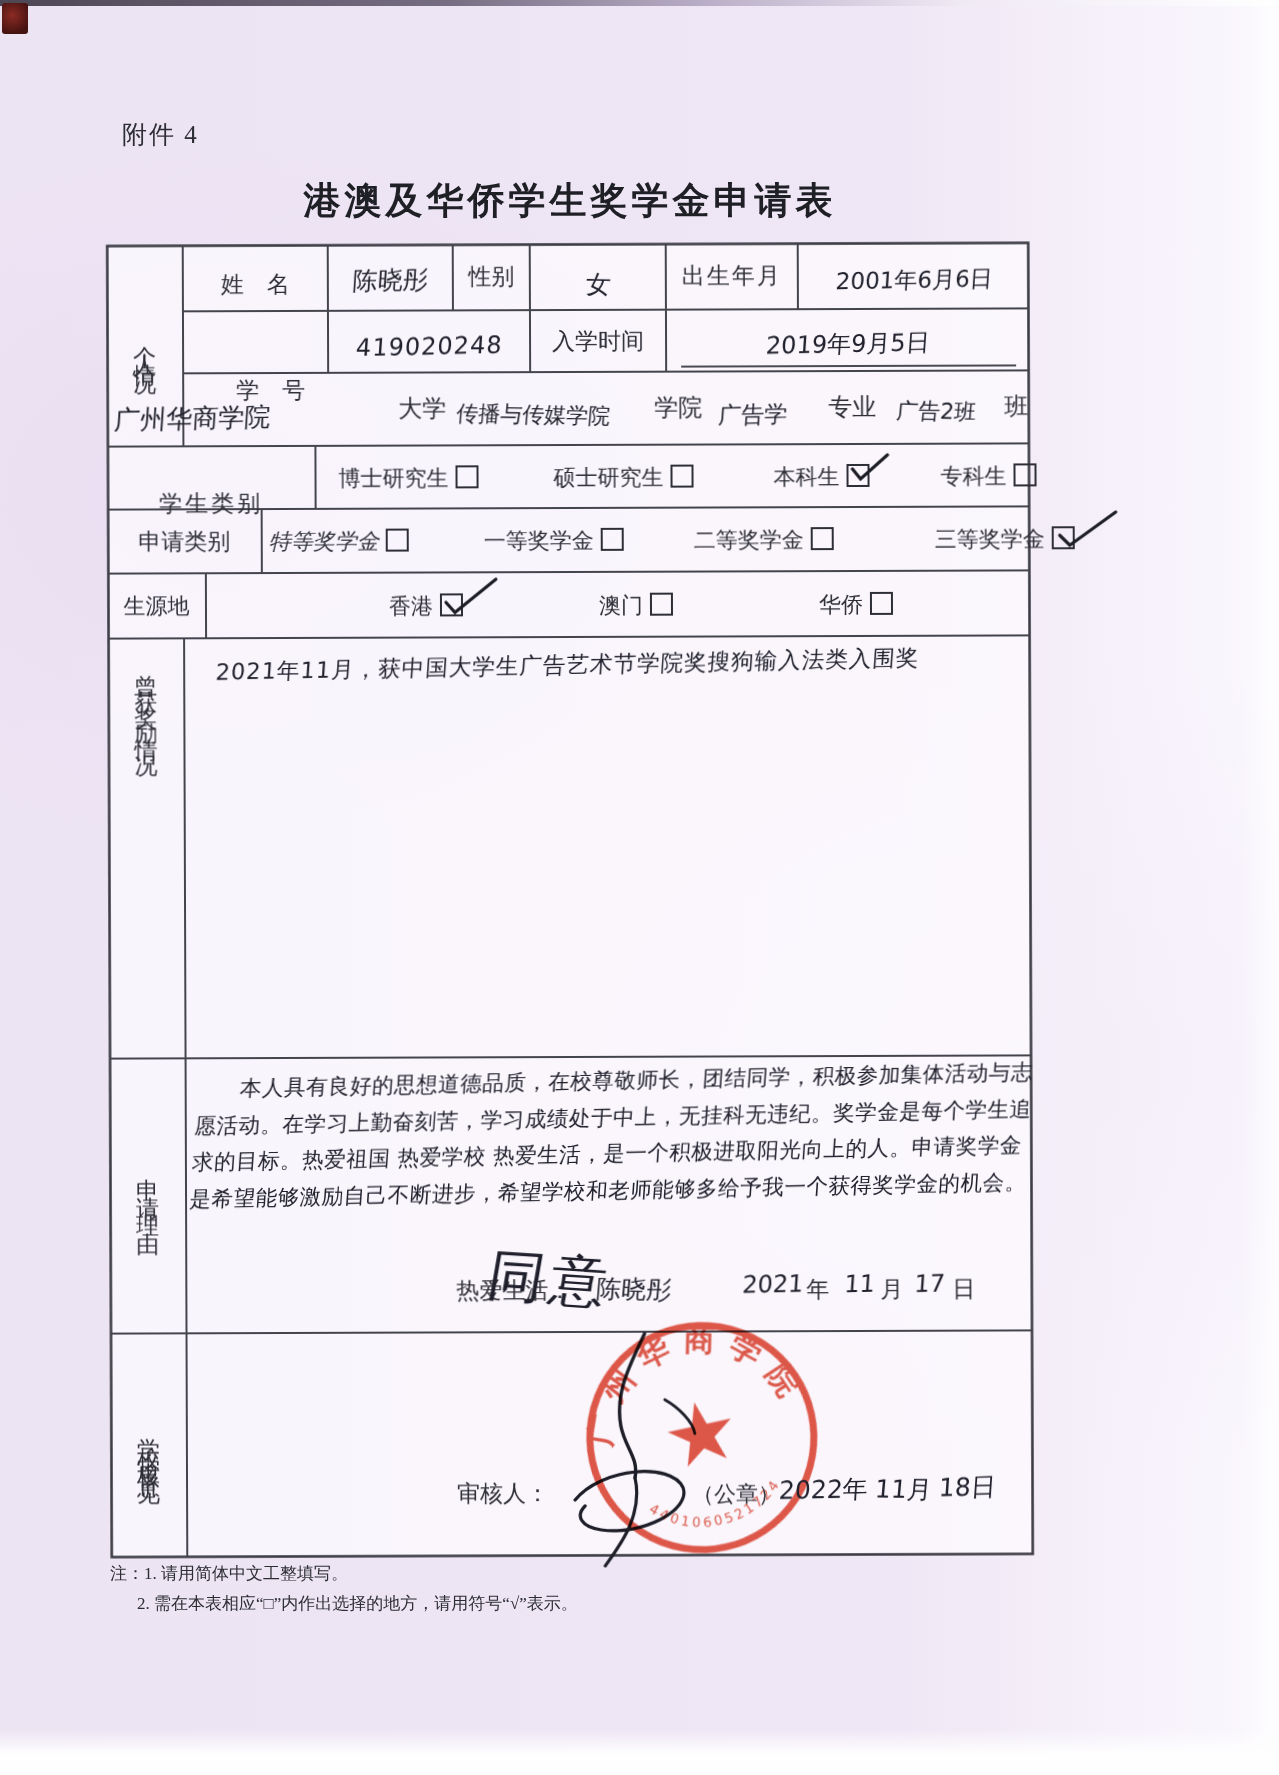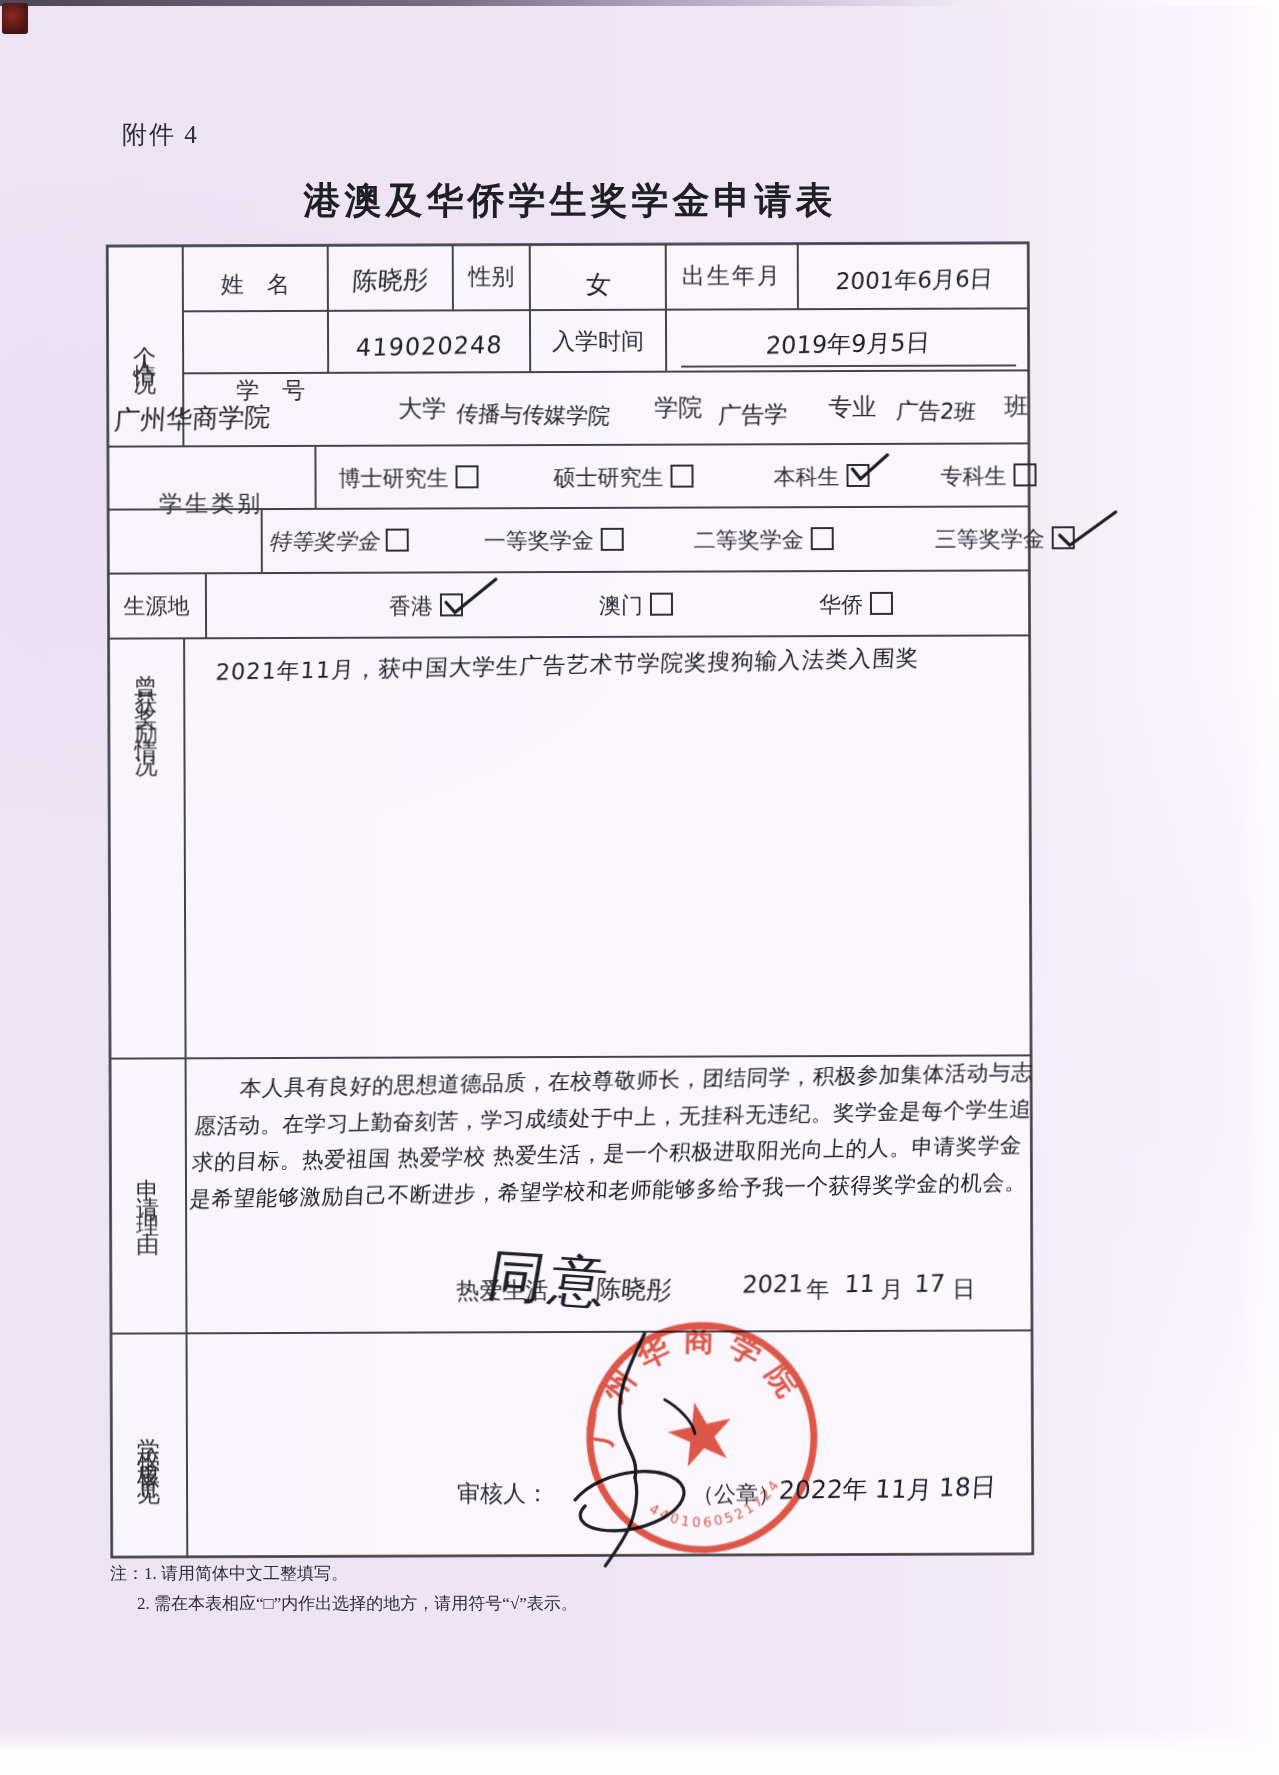--- a/index.html
+++ b/index.html
@@ -156,20 +156,21 @@
       <span class="opt pr" style="left:458px;top:18px;">
         <span>本科生</span><span class="box"><svg class="tick t-in" width="44" height="34" viewBox="0 0 44 34">
               <path d="M5 16 L13 26 L40 2"></path>
             </svg></span>
       </span>
       <span class="opt pr" style="left:614px;top:18px;margin-left:11px;">
         <span>专科生</span><span class="box"></span>
       </span>
     </div>
 
+    <div class="cell pr" style="left:0;top:265px;width:155px;height:64px;font-size:23px;">申请类别</div>
     <div class="abs" style="left:155px;top:265px;width:769px;height:64px;">
       <span class="opt pr" style="left:7px;top:18px;font-style:italic;">
         <span>特等奖学金</span><span class="box"></span>
       </span>
       <span class="opt pr" style="left:222px;top:18px;">
         <span>一等奖学金</span><span class="box"></span>
       </span>
       <span class="opt pr" style="left:432px;top:18px;">
         <span>二等奖学金</span><span class="box"></span>
       </span>

